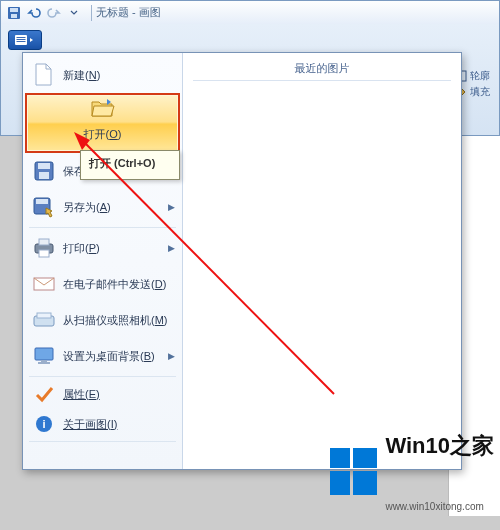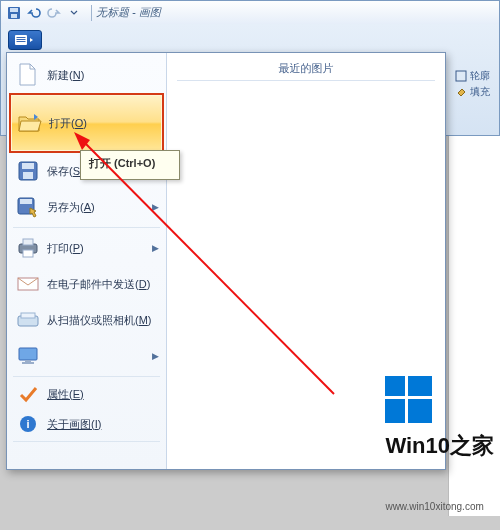--- a/index.html
+++ b/index.html
@@ -4,57 +4,57 @@
 <style>
 * { margin:0; padding:0; box-sizing:border-box; font-family:"Microsoft YaHei","Segoe UI",sans-serif; }
 body { width:500px; height:530px; background:#ccc; overflow:hidden; position:relative; }
 
 
 .titlebar { height:24px; background:linear-gradient(#fdfefe,#e6eef9); border:1px solid #7a9ac0; border-bottom:none; display:flex; align-items:center; font-size:11px; color:#333; }
 .qat { display:flex; align-items:center; gap:2px; padding:0 4px; }
 .qat-btn { width:18px; height:18px; display:flex; align-items:center; justify-content:center; border-radius:2px; }
 .qat-btn svg { display:block; }
 .title-sep { width:1px; height:16px; background:#9fb5d0; margin:0 4px; }
-.title-text { color:#476487;font-style:italic; }
+.title-text { color:#476487; }
 
 
 .ribbon-bg { position:absolute; top:24px; left:0; right:0; height:112px; background:linear-gradient(#e6eff9,#d5e3f3); border:1px solid #7a9ac0; border-top:none; }
 .right-tools { position:absolute; right:0; top:44px; width:46px; height:48px; font-size:10px; color:#3a5a8a; }
 .right-tools .rt { display:flex; align-items:center; gap:3px; padding:1px 2px; }
 .right-tools svg { flex:none; }
 
 
 .file-tab { position:absolute; top:30px; left:8px; width:34px; height:20px; background:linear-gradient(#3a77cc,#1a53a8); border:1px solid #0a3d84; border-radius:3px; display:flex; align-items:center; justify-content:center; }
 .file-tab svg { display:block; }
 
 
-.menu { position:absolute; top:52px; left:6px; width:440px; height:418px; background:#fff; border:1px solid #7893b6; box-shadow:2px 3px 8px rgba(0,0,0,.3); display:flex; }
+.menu { position:absolute; top:52px; left:22px; width:440px; height:418px; background:#fff; border:1px solid #7893b6; box-shadow:2px 3px 8px rgba(0,0,0,.3); display:flex; }
 .menu-left { width:160px; background:linear-gradient(#fafcff,#f2f6fb); border-right:1px solid #c9d7e9; padding:4px 2px; display:flex; flex-direction:column; }
 .menu-right { flex:1; padding:6px 10px;text-align:center; }
 .recent-hdr { font-size:11px; color:#44608c; padding:2px 0 4px; border-bottom:1px solid #d9e3f0; }
 
 .mi { display:flex; align-items:center; gap:6px; height:36px; padding:0 6px; font-size:11px; color:#2a3a55; position:relative; }
 .mi.small { height:30px;text-decoration:underline; }
 .mi .ico { width:26px; height:26px; display:flex; align-items:center; justify-content:center; }
 .mi .lbl u { text-decoration:underline; }
 .mi .arrow { position:absolute; right:5px; top:50%; transform:translateY(-50%); color:#52719b; font-size:9px; }
 .mi-sep { height:1px; background:#dbe5f0; margin:2px 4px; }
 
-.mi.highlight { border:2px solid #d43a16; background:linear-gradient(#fff2c8,#ffe08a 48%,#ffcf4e 52%,#ffe79a); box-shadow:inset 0 0 0 1px #fff6d5; height:60px; }
+.mi.highlight { border:2px solid #d43a16; background:linear-gradient(#fff2c8,#ffe08a 48%,#ffcf4e 52%,#ffe79a); box-shadow:inset 0 0 0 1px #fff6d5; height:60px;flex-direction:column; }
 
 
 .tooltip { position:absolute; top:150px; left:80px; background:#fffff0; border:1px solid #8a8a6a; padding:5px 8px 6px; font-size:11px; color:#333; box-shadow:2px 2px 4px rgba(0,0,0,.2); min-width:100px; }
 .tooltip .tt-title { font-weight:bold; margin-bottom:2px; }
 .tooltip .tt-body { color:#555; }
 
 
 .red-arrow { position:absolute; top:130px; left:70px; pointer-events:none; }
 
 
-.watermark { position:absolute; right:6px; bottom:18px; display:flex; align-items:flex-start; gap:8px;flex-direction:column; }
+.watermark { position:absolute; right:6px; bottom:18px; display:flex; align-items:center; gap:8px; }
 .winlogo { display:grid; grid-template-columns:20px 24px; grid-template-rows:20px 24px; gap:3px; }
 .winlogo div { background:#0078d7; }
 .wm-text { font-family:Arial,sans-serif; }
 .wm-text .big { font-size:22px; font-weight:bold; color:#111; }
 .wm-text .url { font-size:10px; color:#555;margin-top:40px; }
 
 
 .canvas { position:absolute; top:136px; right:0; width:52px; height:380px; background:#fff; border-left:1px solid #bbb; }
 </style>
 </head>
@@ -200,20 +200,21 @@
     </div>
 
     <div class="mi">
       <span class="ico">
           <svg width="24" height="20" viewBox="0 0 24 20">
             <rect x="3" y="2" width="18" height="12" rx="1" fill="#6fa7e6" stroke="#3a6ab5"></rect>
             <rect x="9" y="14" width="6" height="2" fill="#9aaecb"></rect>
             <rect x="6" y="16" width="12" height="2" fill="#9aaecb"></rect>
           </svg>
         </span>
+      <span class="lbl">设置为桌面背景(<u>B</u>)</span>
       <span class="arrow">▶</span>
     </div>
 
     <div class="mi-sep"></div>
 
     <div class="mi small">
       <span class="ico">
           <svg width="20" height="20" viewBox="0 0 20 20">
             <path d="M3 11l5 5L18 4" fill="none" stroke="#e87b2a" stroke-width="3"></path>
           </svg>

